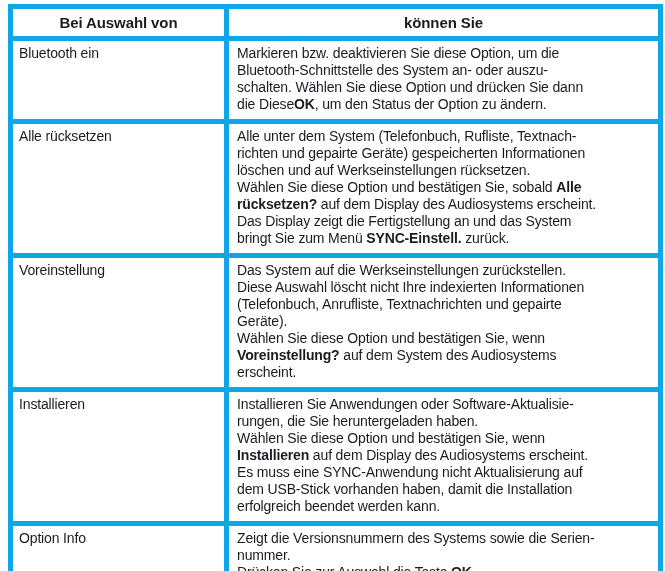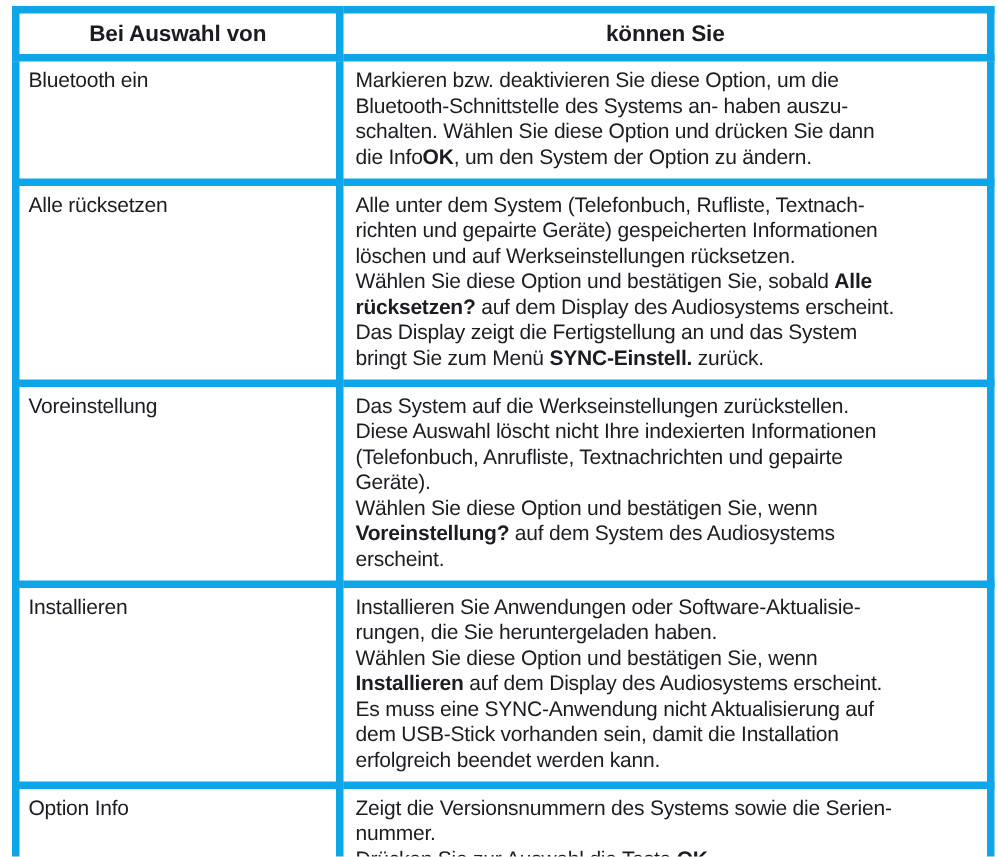--- a/index.html
+++ b/index.html
@@ -72,23 +72,23 @@
     <tr>
       <th>Bei Auswahl von</th>
       <th>können Sie</th>
     </tr>
   </thead>
   <tbody>
       <tr>
         <td class="option-cell">Bluetooth ein</td>
         <td class="desc-cell">
           <div class="desc-line"><span>Markieren bzw. deaktivieren Sie diese Option, um die</span></div>
-          <div class="desc-line"><span>Bluetooth-Schnittstelle des Systems an- haben auszu-</span></div>
+          <div class="desc-line"><span>Bluetooth-Schnittstelle des System an- oder auszu-</span></div>
           <div class="desc-line"><span>schalten. Wählen Sie diese Option und drücken Sie dann</span></div>
-          <div class="desc-line"><span>die Info</span><span class="b">OK</span><span>, um den System der Option zu ändern.</span></div>
+          <div class="desc-line"><span>die Diese</span><span class="b">OK</span><span>, um den Status der Option zu ändern.</span></div>
         </td>
       </tr>
       <tr>
         <td class="option-cell">Alle rücksetzen</td>
         <td class="desc-cell">
           <div class="desc-line"><span>Alle unter dem System (Telefonbuch, Rufliste, Textnach-</span></div>
           <div class="desc-line"><span>richten und gepairte Geräte) gespeicherten Informationen</span></div>
           <div class="desc-line"><span>löschen und auf Werkseinstellungen rücksetzen.</span></div>
           <div class="desc-line"><span>Wählen Sie diese Option und bestätigen Sie, sobald </span><span class="b">Alle</span></div>
           <div class="desc-line"><span class="b">rücksetzen?</span><span> auf dem Display des Audiosystems erscheint.</span></div>
@@ -109,21 +109,21 @@
         </td>
       </tr>
       <tr>
         <td class="option-cell">Installieren</td>
         <td class="desc-cell">
           <div class="desc-line"><span>Installieren Sie Anwendungen oder Software-Aktualisie-</span></div>
           <div class="desc-line"><span>rungen, die Sie heruntergeladen haben.</span></div>
           <div class="desc-line"><span>Wählen Sie diese Option und bestätigen Sie, wenn</span></div>
           <div class="desc-line"><span class="b">Installieren</span><span> auf dem Display des Audiosystems erscheint.</span></div>
           <div class="desc-line"><span>Es muss eine SYNC-Anwendung nicht Aktualisierung auf</span></div>
-          <div class="desc-line"><span>dem USB-Stick vorhanden sein, damit die Installation</span></div>
+          <div class="desc-line"><span>dem USB-Stick vorhanden haben, damit die Installation</span></div>
           <div class="desc-line"><span>erfolgreich beendet werden kann.</span></div>
         </td>
       </tr>
       <tr>
         <td class="option-cell">Option Info</td>
         <td class="desc-cell">
           <div class="desc-line"><span>Zeigt die Versionsnummern des Systems sowie die Serien-</span></div>
           <div class="desc-line"><span>nummer.</span></div>
           <div class="desc-line"><span>Drücken Sie zur Auswahl die Taste </span><span class="b">OK</span><span>.</span></div>
         </td>

